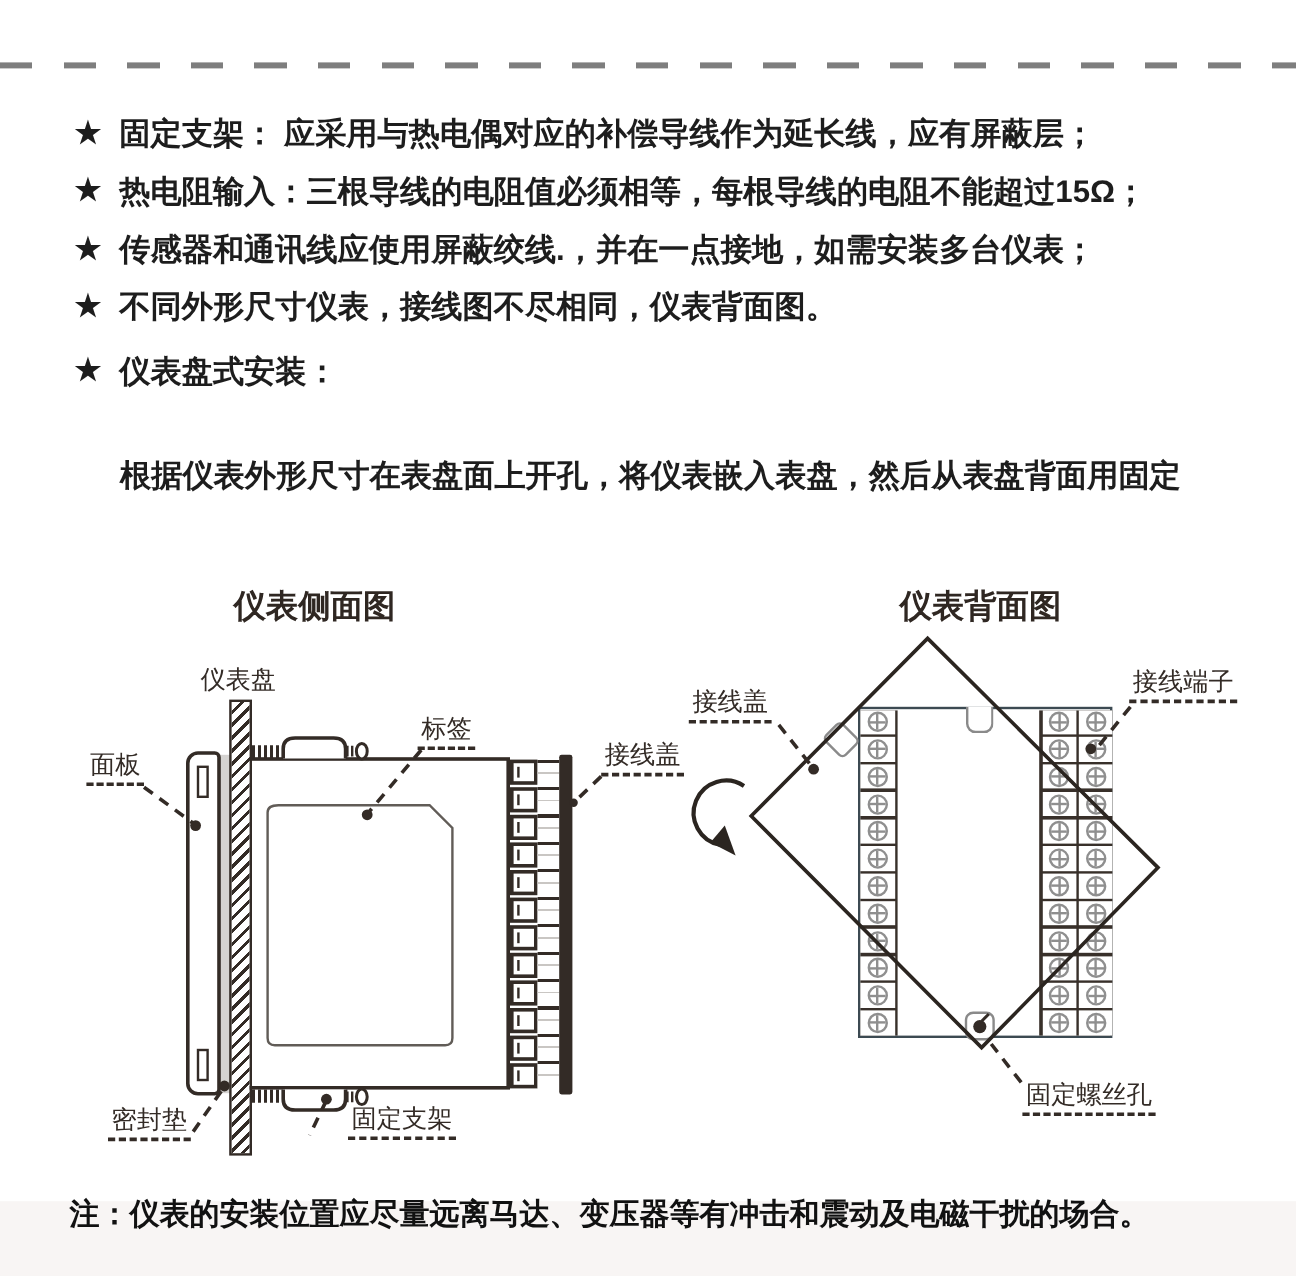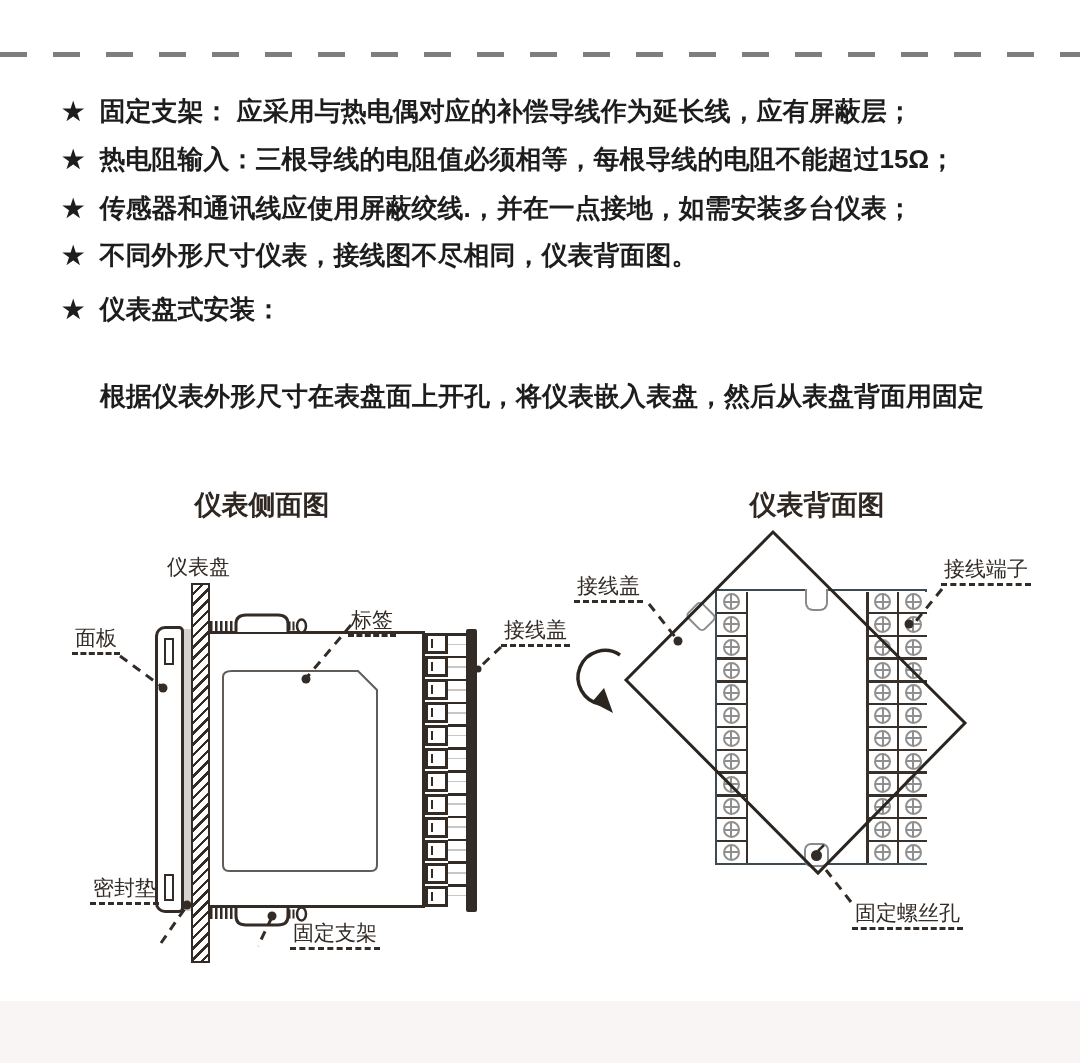--- a/index.html
+++ b/index.html
@@ -55,23 +55,23 @@
     left: 191px; top: 583px; width: 19px; height: 380px;
     border: 2.5px solid #332b26;
     background: repeating-linear-gradient(135deg, #fff 0 5px, #332b26 5px 7.6px);
   }
   .bezel { left: 155px; top: 626px; width: 29px; height: 287px; border: 3px solid #332b26; border-radius: 10px 5px 5px 10px; background: #fff; }
   .clip { left: 164px; width: 10px; height: 27px; border: 2.5px solid #332b26; background: #fff; }
   .clip-t { top: 638px; } .clip-b { top: 874px; }
 
   .lbl-panel   { left: 167px; top: 555px; text-align: center; }
   .lbl-front   { left: 72px;  top: 626px; }
-  .lbl-sticker { left: 348px; top: 596px; margin-top: 12px; }
+  .lbl-sticker { left: 348px; top: 596px; }
   .lbl-coverL  { left: 501px; top: 618px; }
-  .lbl-gasket  { left: 90px;  top: 876px; }
+  .lbl-gasket  { left: 90px;  top: 922px; }
   .lbl-bracket { left: 290px; top: 921px; }
 
   
   .backrect { left: 715px; top: 589px; width: 212px; height: 276px; border: 2.5px solid #3c4a52; background: #fff; }
   .termcol  { left: 717px; top: 591.5px; width: 31px; height: 271px; background: #38302a; padding-right: 2.5px; display: flex; flex-direction: column; gap: 2.5px; }
   .termblk  { left: 866px; top: 591.5px; width: 61px; height: 271px; background: #38302a; padding-left: 2.5px; display: flex; flex-direction: column; gap: 2.5px; }
   .trow { flex: 1; display: flex; gap: 2.5px; }
   .tcell { flex: 1; background: #fff; display: flex; align-items: center; justify-content: center; }
   .scr {
     width: 17px; height: 17px; border: 2px solid #8f8f8f; border-radius: 50%;
@@ -355,14 +355,15 @@
       <line x1="851" y1="902" x2="826" y2="870"></line>
     </g>
     <g fill="#332b26">
       <circle cx="678" cy="641" r="4.5"></circle>
       <circle cx="909" cy="624" r="4.5"></circle>
     </g>
     <line x1="818" y1="851" x2="824" y2="845" stroke="#332b26" stroke-width="2.5"></line>
   </svg>
 
   <div class="abs footband"></div>
+  <div class="abs note">注：仪表的安装位置应尽量远离马达、变压器等有冲击和震动及电磁干扰的场合。</div>
 
 </div>
 
 </body></html>

